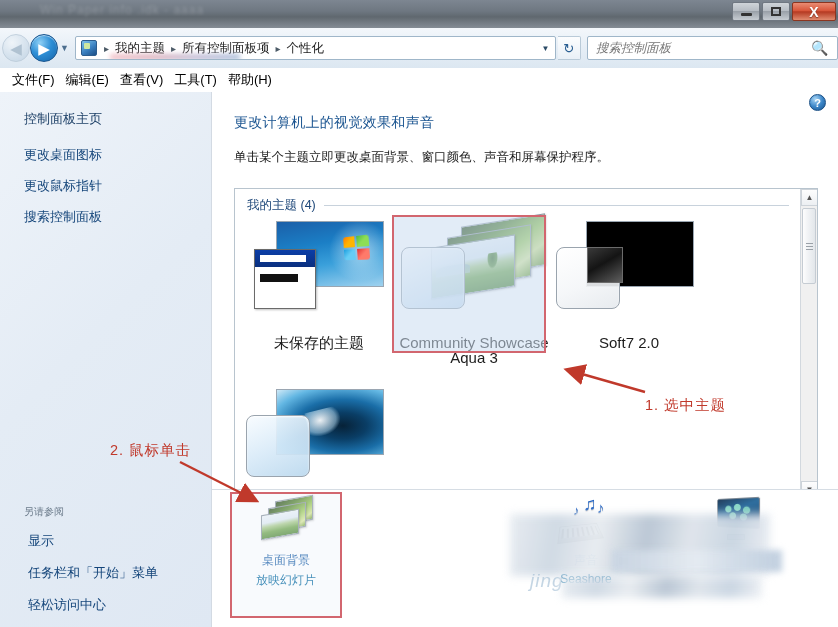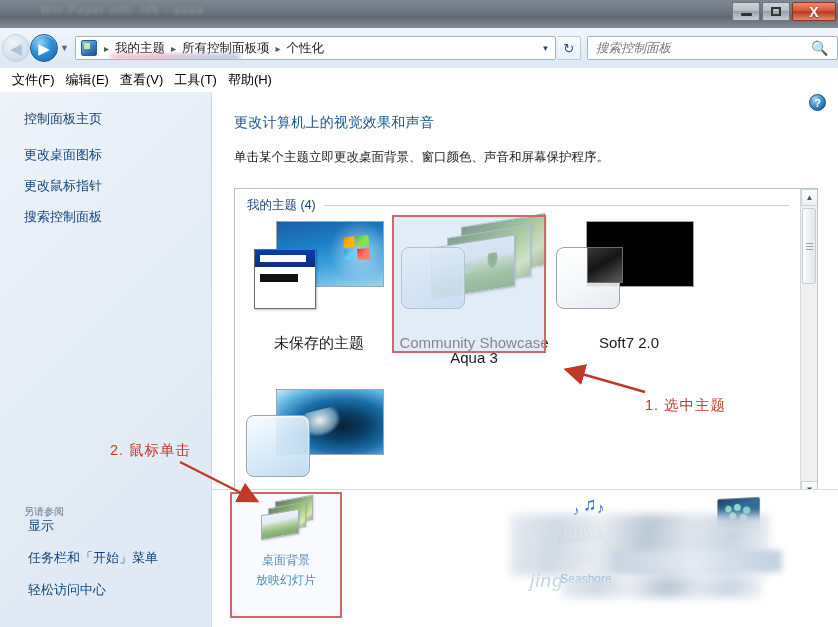--- a/index.html
+++ b/index.html
@@ -153,21 +153,21 @@
   .side-links { position: absolute; left: 24px; top: 54px; }
   .side-link {
     font-size: 13px; color: #14457a; margin-bottom: 13px; white-space: nowrap;
   }
   .side-also-title {
     position: absolute; left: 24px; bottom: 108px;
     font-size: 10px; color: #6b7b8b;
   }
   .side-also { position: absolute; left: 28px; bottom: 12px; }
   .side-also .side-link { margin-bottom: 14px; }
-  .side-also .side-link:last-child { margin-bottom: 16px; }
+  .side-also .side-link:last-child { margin-bottom: 1px; }
 
   .content {
     position: absolute; left: 212px; top: 0; width: 626px; height: 535px;
     background: #fff;
   }
   .helpbtn {
     position: absolute; right: 12px; top: 2px;
     width: 17px; height: 17px; border-radius: 50%;
     background: radial-gradient(circle at 35% 28%, #a9d6f5 0%, #3d87c9 50%, #18548f 100%);
     border: 1px solid #1a4f85;

